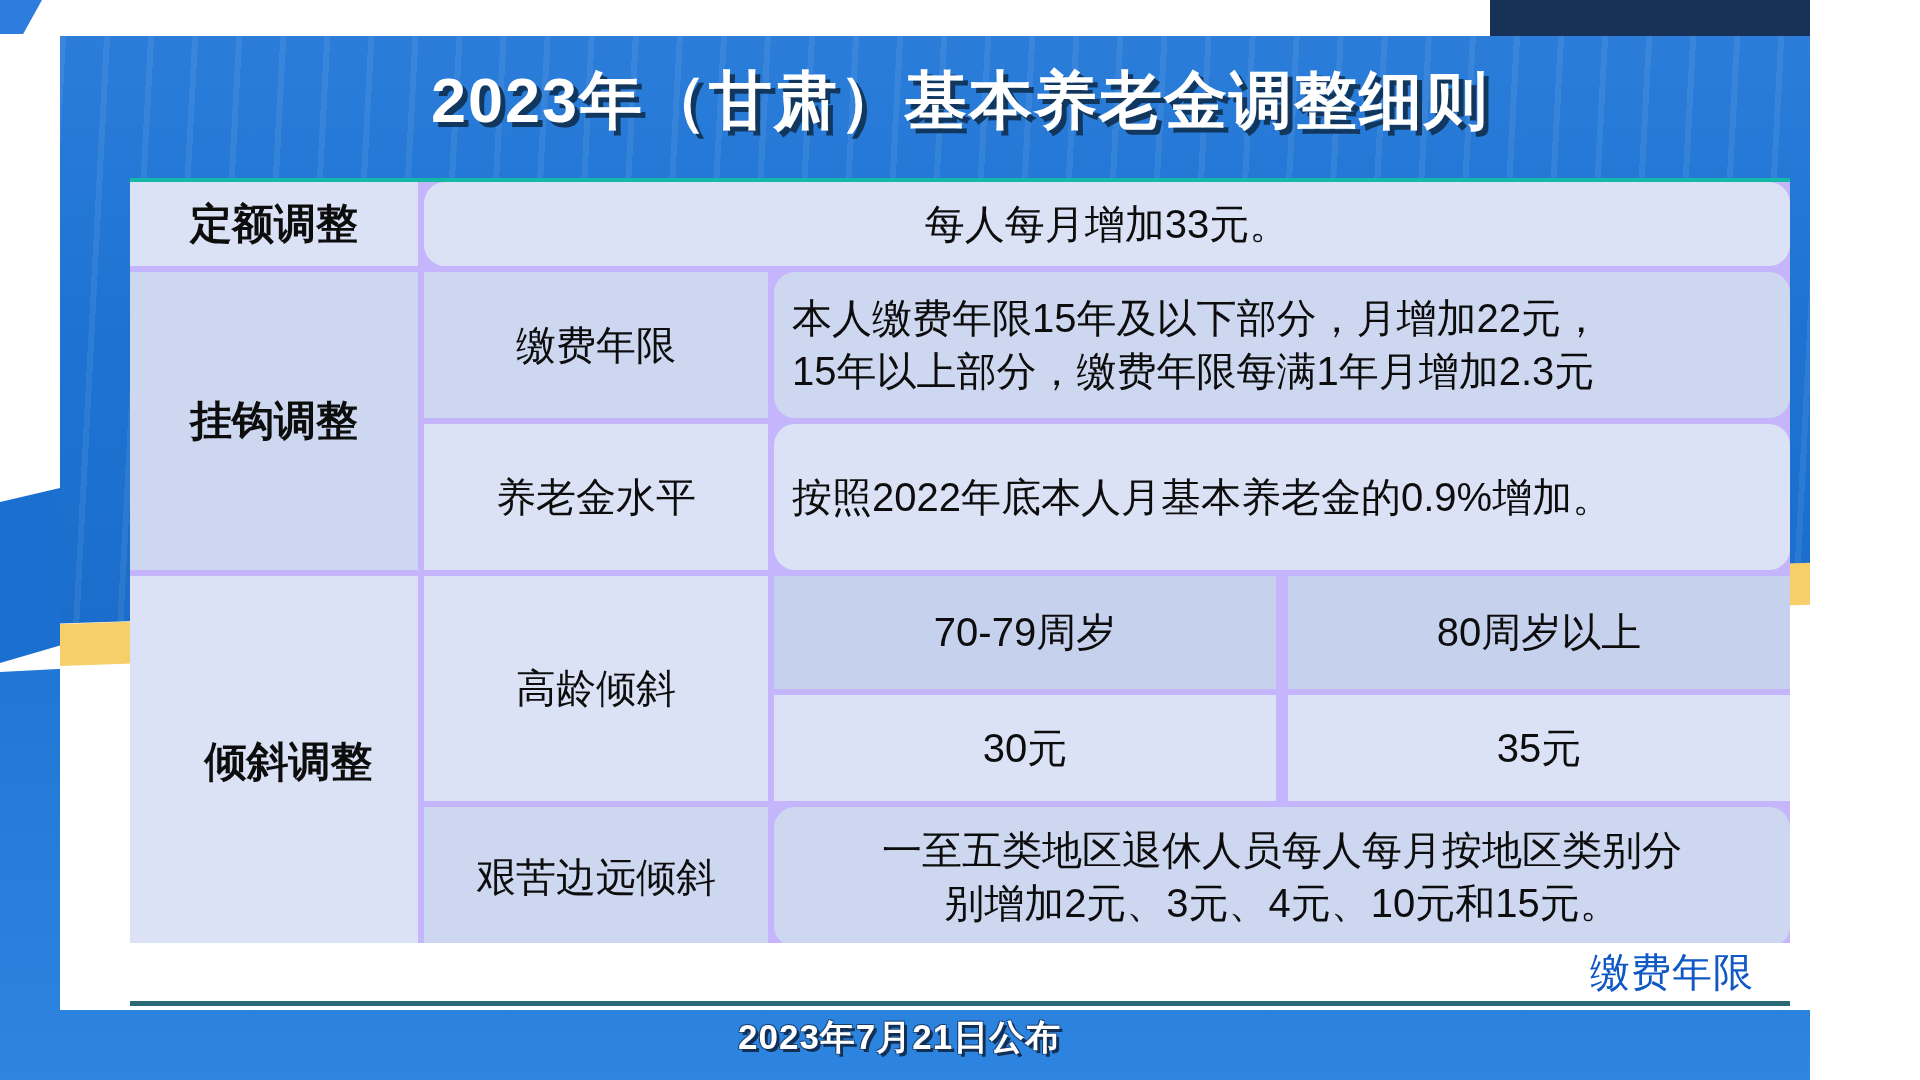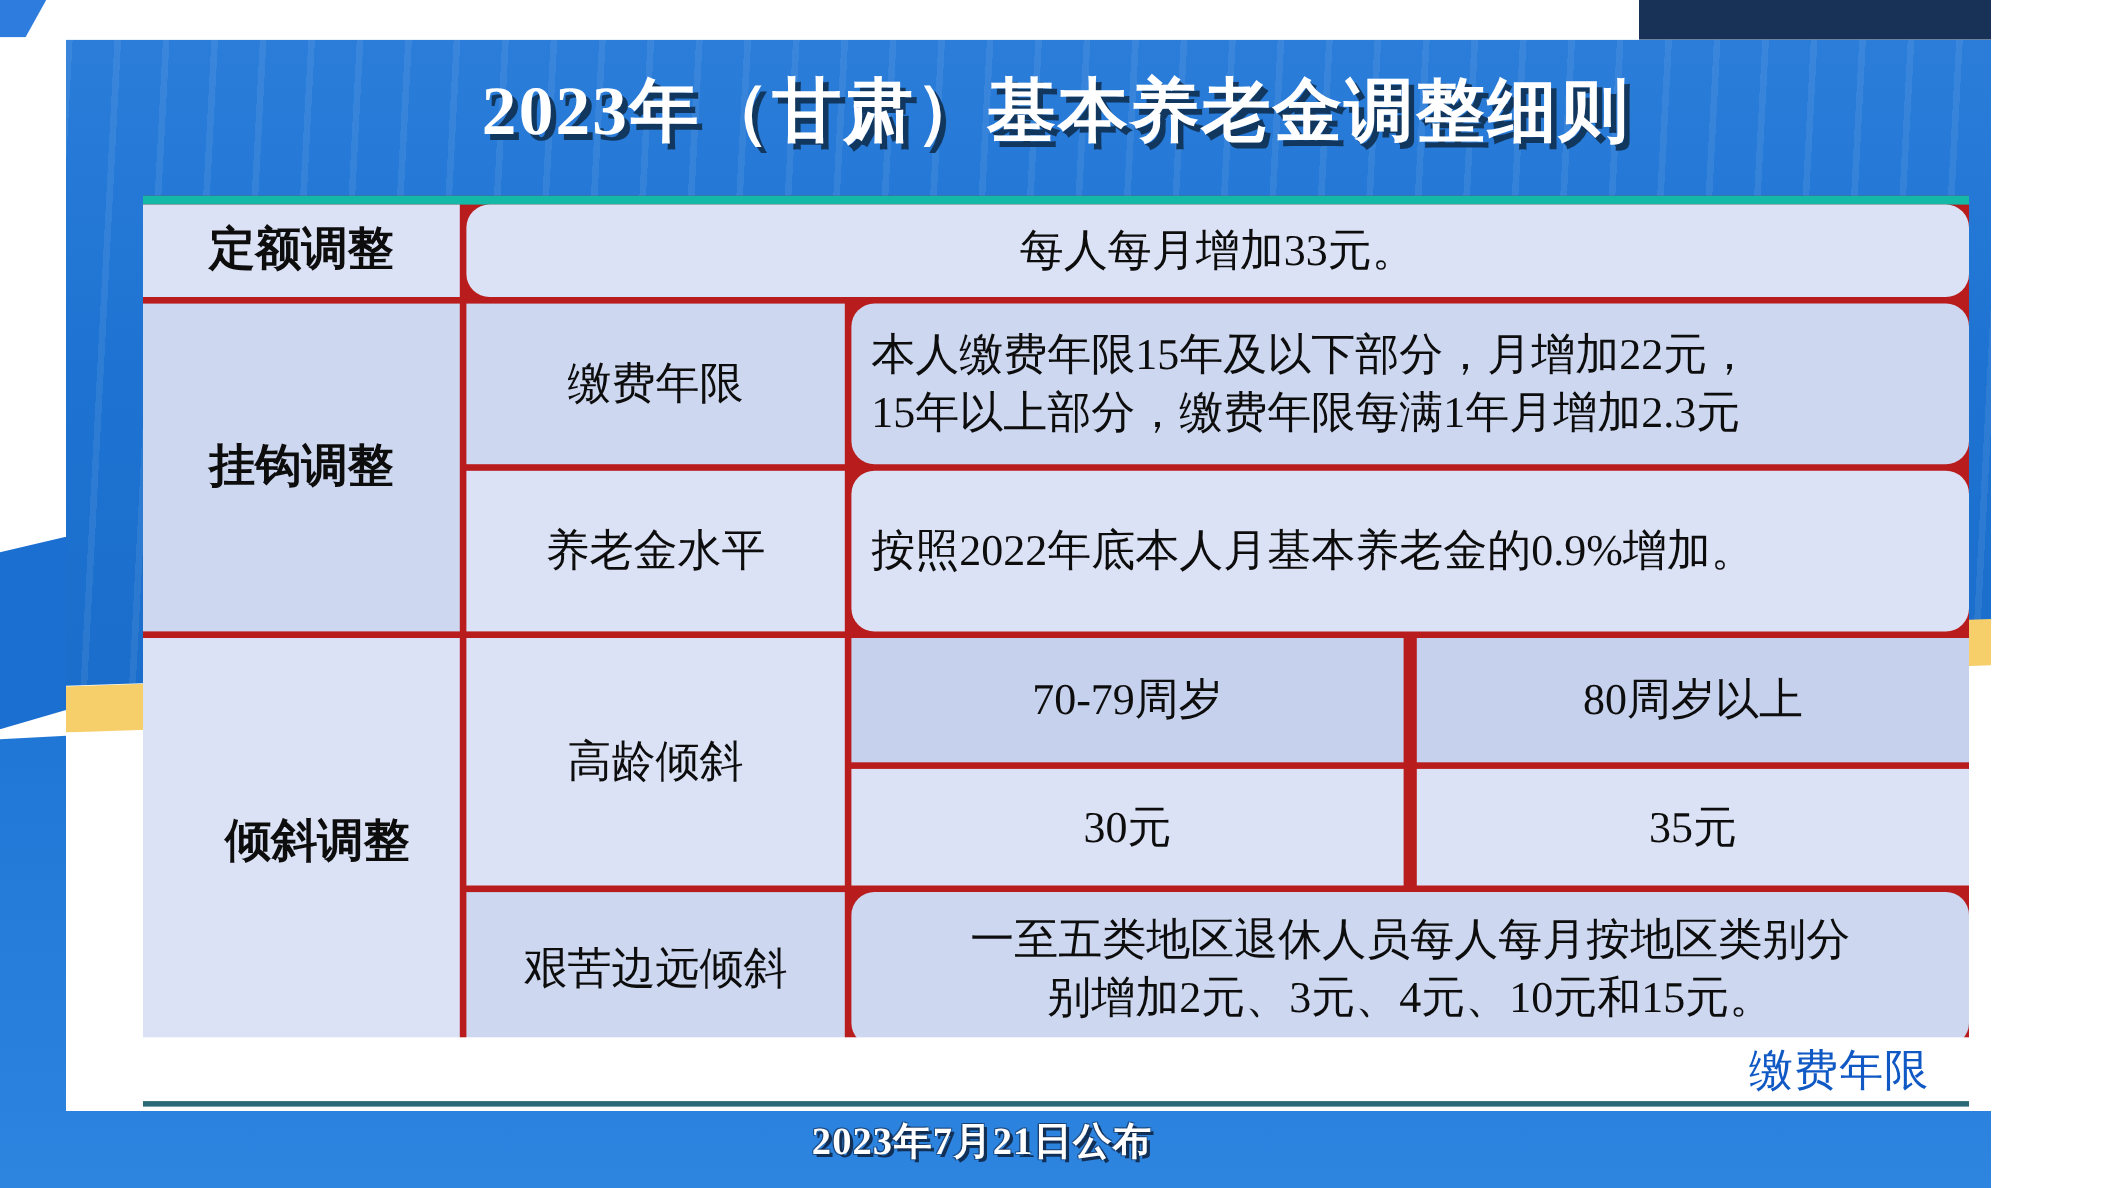--- a/index.html
+++ b/index.html
@@ -1,18 +1,18 @@
 <!DOCTYPE html>
 <html><head>
 <meta charset="utf-8">
 <style>
   html,body{margin:0;padding:0;background:#ffffff;}
   .stage{
     position:relative;width:1810px;height:1080px;overflow:hidden;
-    font-family:Liberation Serif, serif;
+    font-family:Liberation Sans, sans-serif;
     background:#ffffff;
   }
   
   .bg-bottom-blue{
     position:absolute;left:0;top:0;width:1920px;height:1080px;
     background:linear-gradient(180deg,#1767c8 0%,#1d74d3 55%,#2e85e0 100%);
     clip-path:polygon(0 672px,1920px 572px,1920px 1080px,0 1080px);
   }
   .bg-left-slab{
     position:absolute;left:0;top:488px;width:60px;height:175px;
@@ -48,21 +48,21 @@
   }
   .title{
     position:absolute;left:0;top:22px;width:100%;
     text-align:center;color:#ffffff;font-size:63px;font-weight:700;
     letter-spacing:2px;
     text-shadow:5px 5px 0 #12375f;
   }
   
   .tbl{
     position:absolute;left:70px;top:142px;width:1660px;
-    background:#b91c1c;border-top:8px solid #14b8a6;
+    background:#c4b5fd;border-top:4px solid #14b8a6;
     display:flex;gap:6px;box-sizing:border-box;
   }
   .colL{display:flex;flex-direction:column;gap:6px;width:288px;flex:0 0 288px;}
   .colR{display:flex;flex-direction:column;gap:6px;flex:1;}
   .cell{
     display:flex;align-items:center;justify-content:center;
     color:#0d0d0d;font-size:40px;line-height:1.32;box-sizing:border-box;
     text-align:center;
   }
   .cl-light{background:#dbe2f5;}

